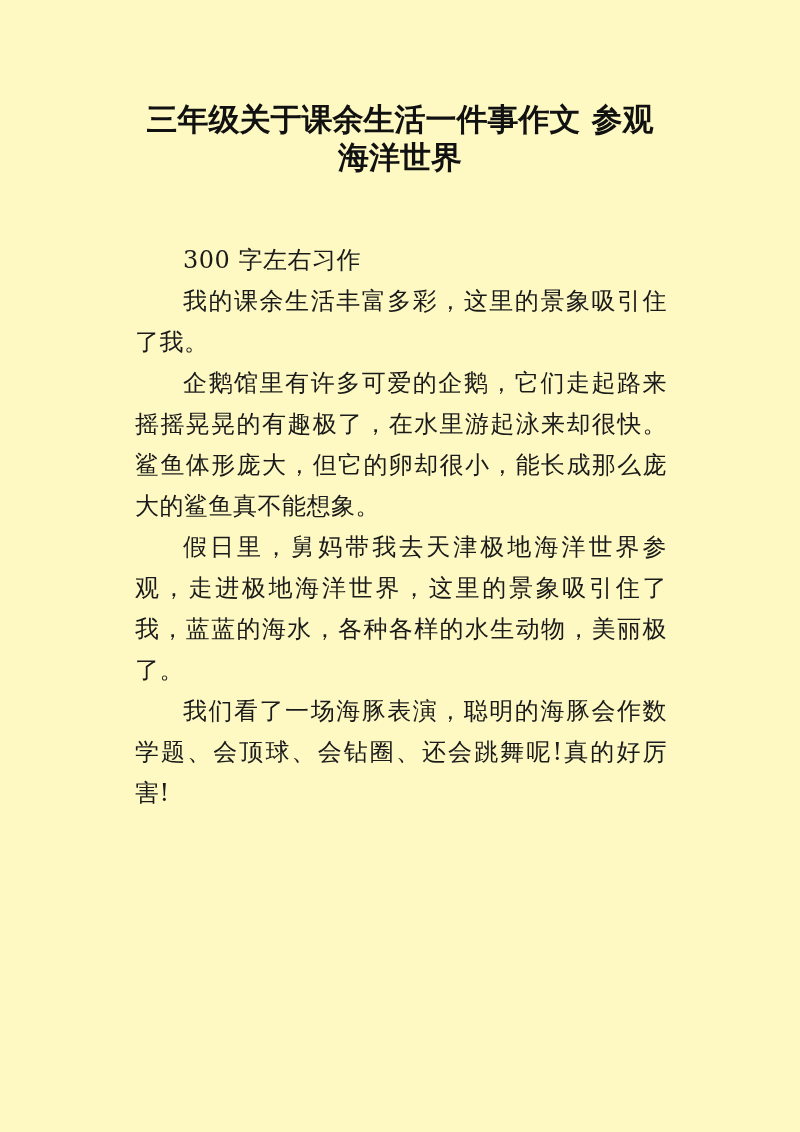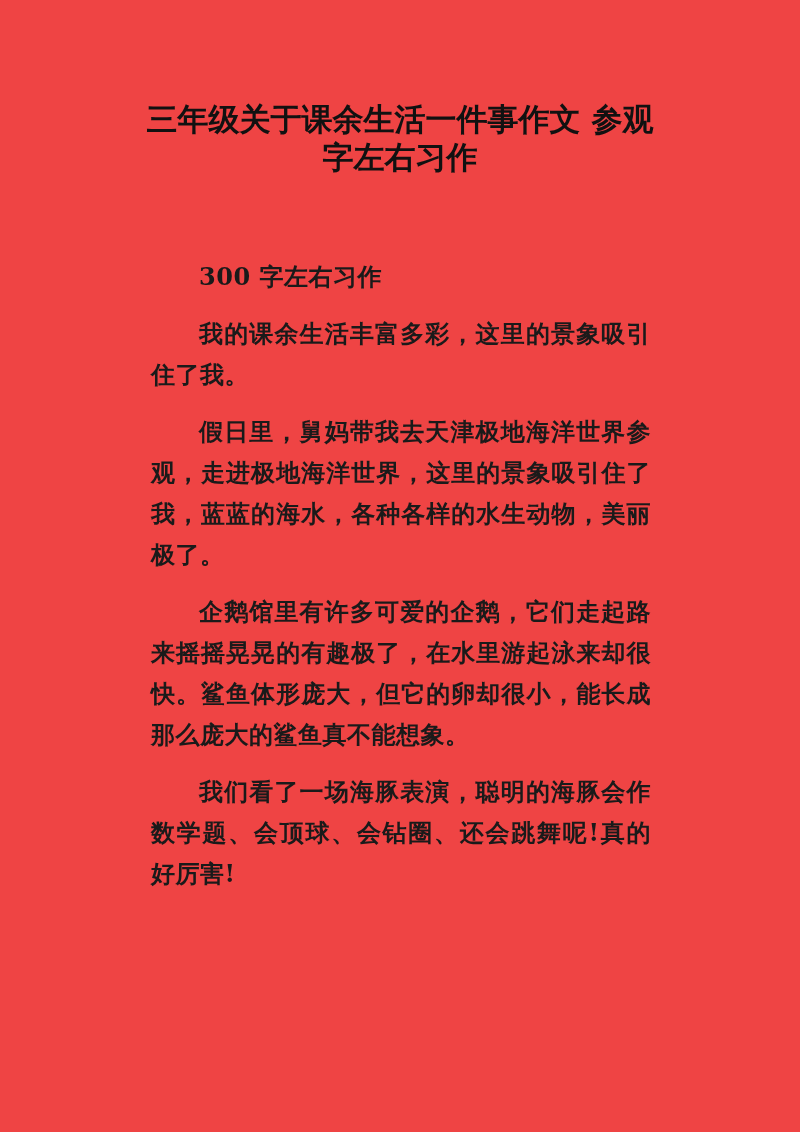--- a/index.html
+++ b/index.html
@@ -1,40 +1,40 @@
 <!DOCTYPE html>
 <html><head>
 <meta charset="utf-8">
 <style>
   html, body { margin: 0; padding: 0; background: #ffffff; }
   body { width: 800px; height: 1132px; position: relative; overflow: hidden; }
-  .page { position: absolute; left: 0; top: 0; width: 800px; height: 1132px; background: #ef4444; }
+  .page { position: absolute; left: 0; top: 0; width: 800px; height: 1132px; background: #fef9c3; }
   .title {
     position: absolute; left: 100px; top: 100px; width: 600px;
     text-align: center;
     font-family: "DejaVu Sans", "Liberation Sans", sans-serif;
     font-weight: bold; font-size: 31px; line-height: 38px; color: #111;
     margin: 0;
   }
   .body {
     position: absolute; left: 135px; top: 240px; width: 532px;
     font-family: "DejaVu Serif", "Liberation Serif", serif;
     font-size: 24px; line-height: 41px; color: #1a1a1a;
     text-align: justify;
   }
-  .body p { margin: 16px; text-indent: 48px; letter-spacing: 0.5px; font-weight: bold; }
+  .body p { margin: 0; text-indent: 48px; letter-spacing: 0.5px; }
 </style>
 </head>
 <body>
 
 <div class="page">
   <h1 class="title">
     <span>三年级关于课余生活一件事作文 参观</span><br>
-    <span>字左右习作</span>
+    <span>海洋世界</span>
   </h1>
   <div class="body">
     <p>300 字左右习作</p>
     <p>我的课余生活丰富多彩，这里的景象吸引住了我。</p>
+    <p>企鹅馆里有许多可爱的企鹅，它们走起路来摇摇晃晃的有趣极了，在水里游起泳来却很快。鲨鱼体形庞大，但它的卵却很小，能长成那么庞大的鲨鱼真不能想象。</p>
     <p>假日里，舅妈带我去天津极地海洋世界参观，走进极地海洋世界，这里的景象吸引住了我，蓝蓝的海水，各种各样的水生动物，美丽极了。</p>
-    <p>企鹅馆里有许多可爱的企鹅，它们走起路来摇摇晃晃的有趣极了，在水里游起泳来却很快。鲨鱼体形庞大，但它的卵却很小，能长成那么庞大的鲨鱼真不能想象。</p>
     <p>我们看了一场海豚表演，聪明的海豚会作数学题、会顶球、会钻圈、还会跳舞呢!真的好厉害!</p>
   </div>
 </div>
 
 </body></html>

